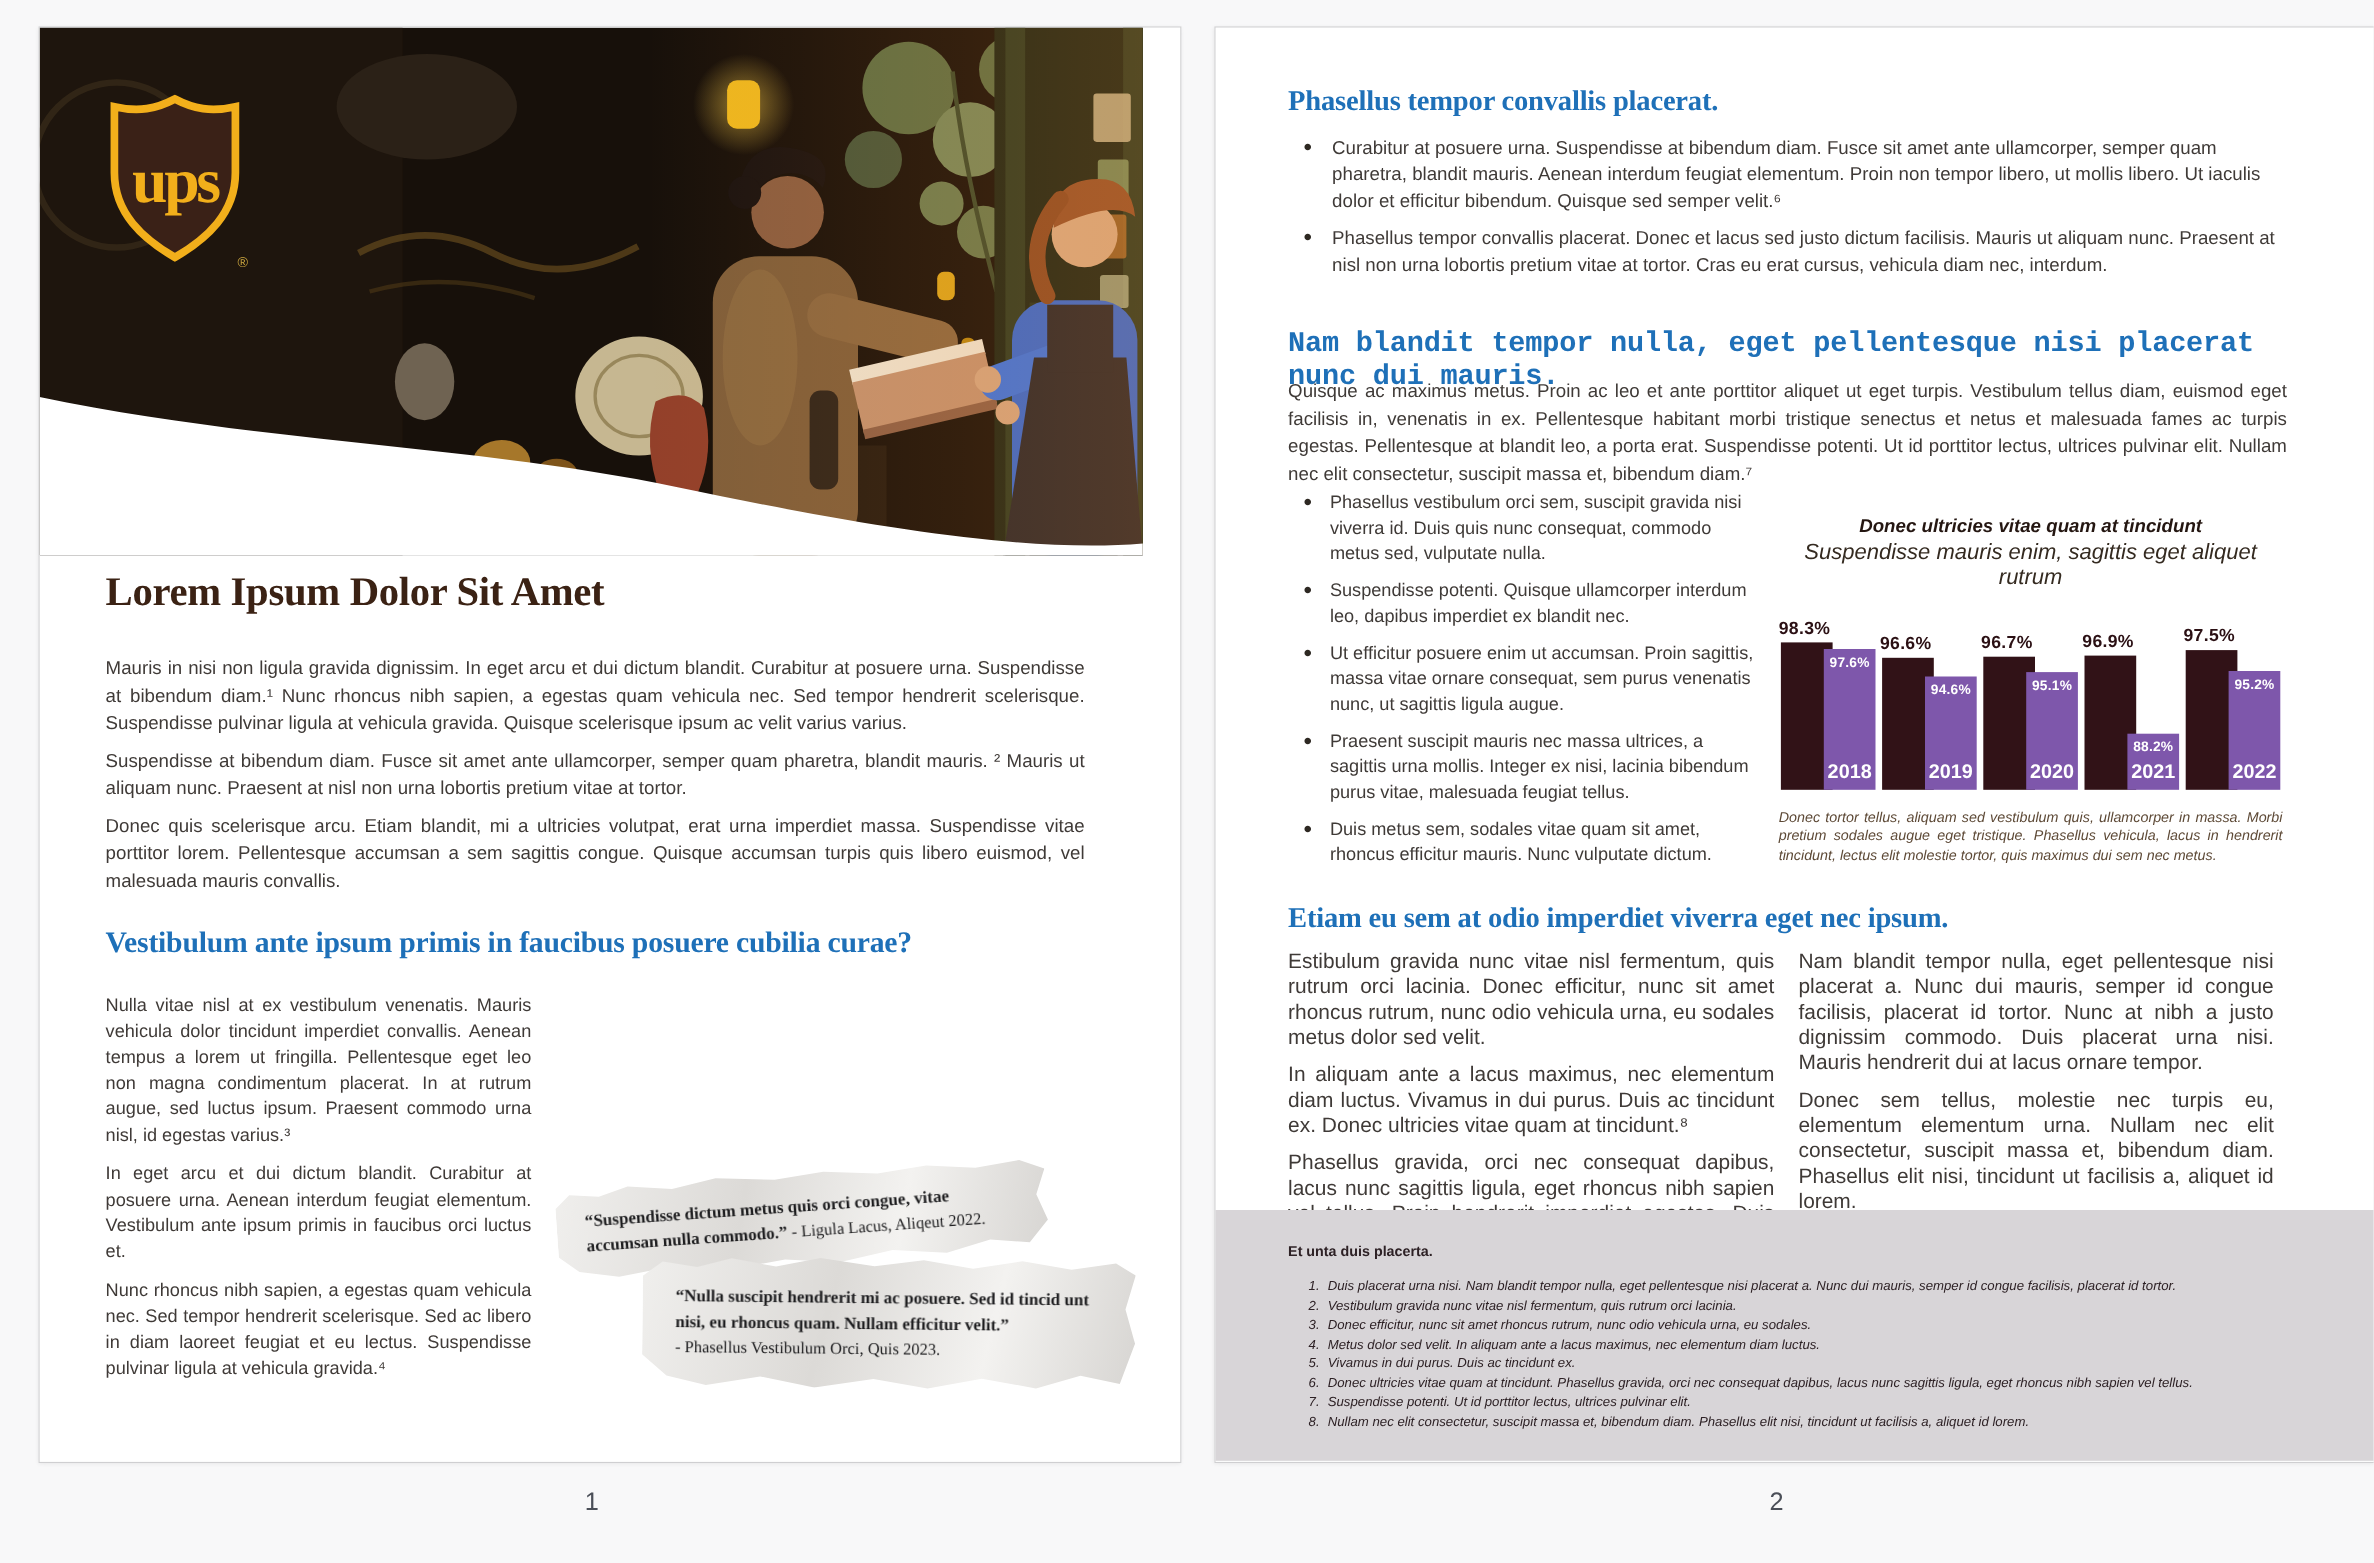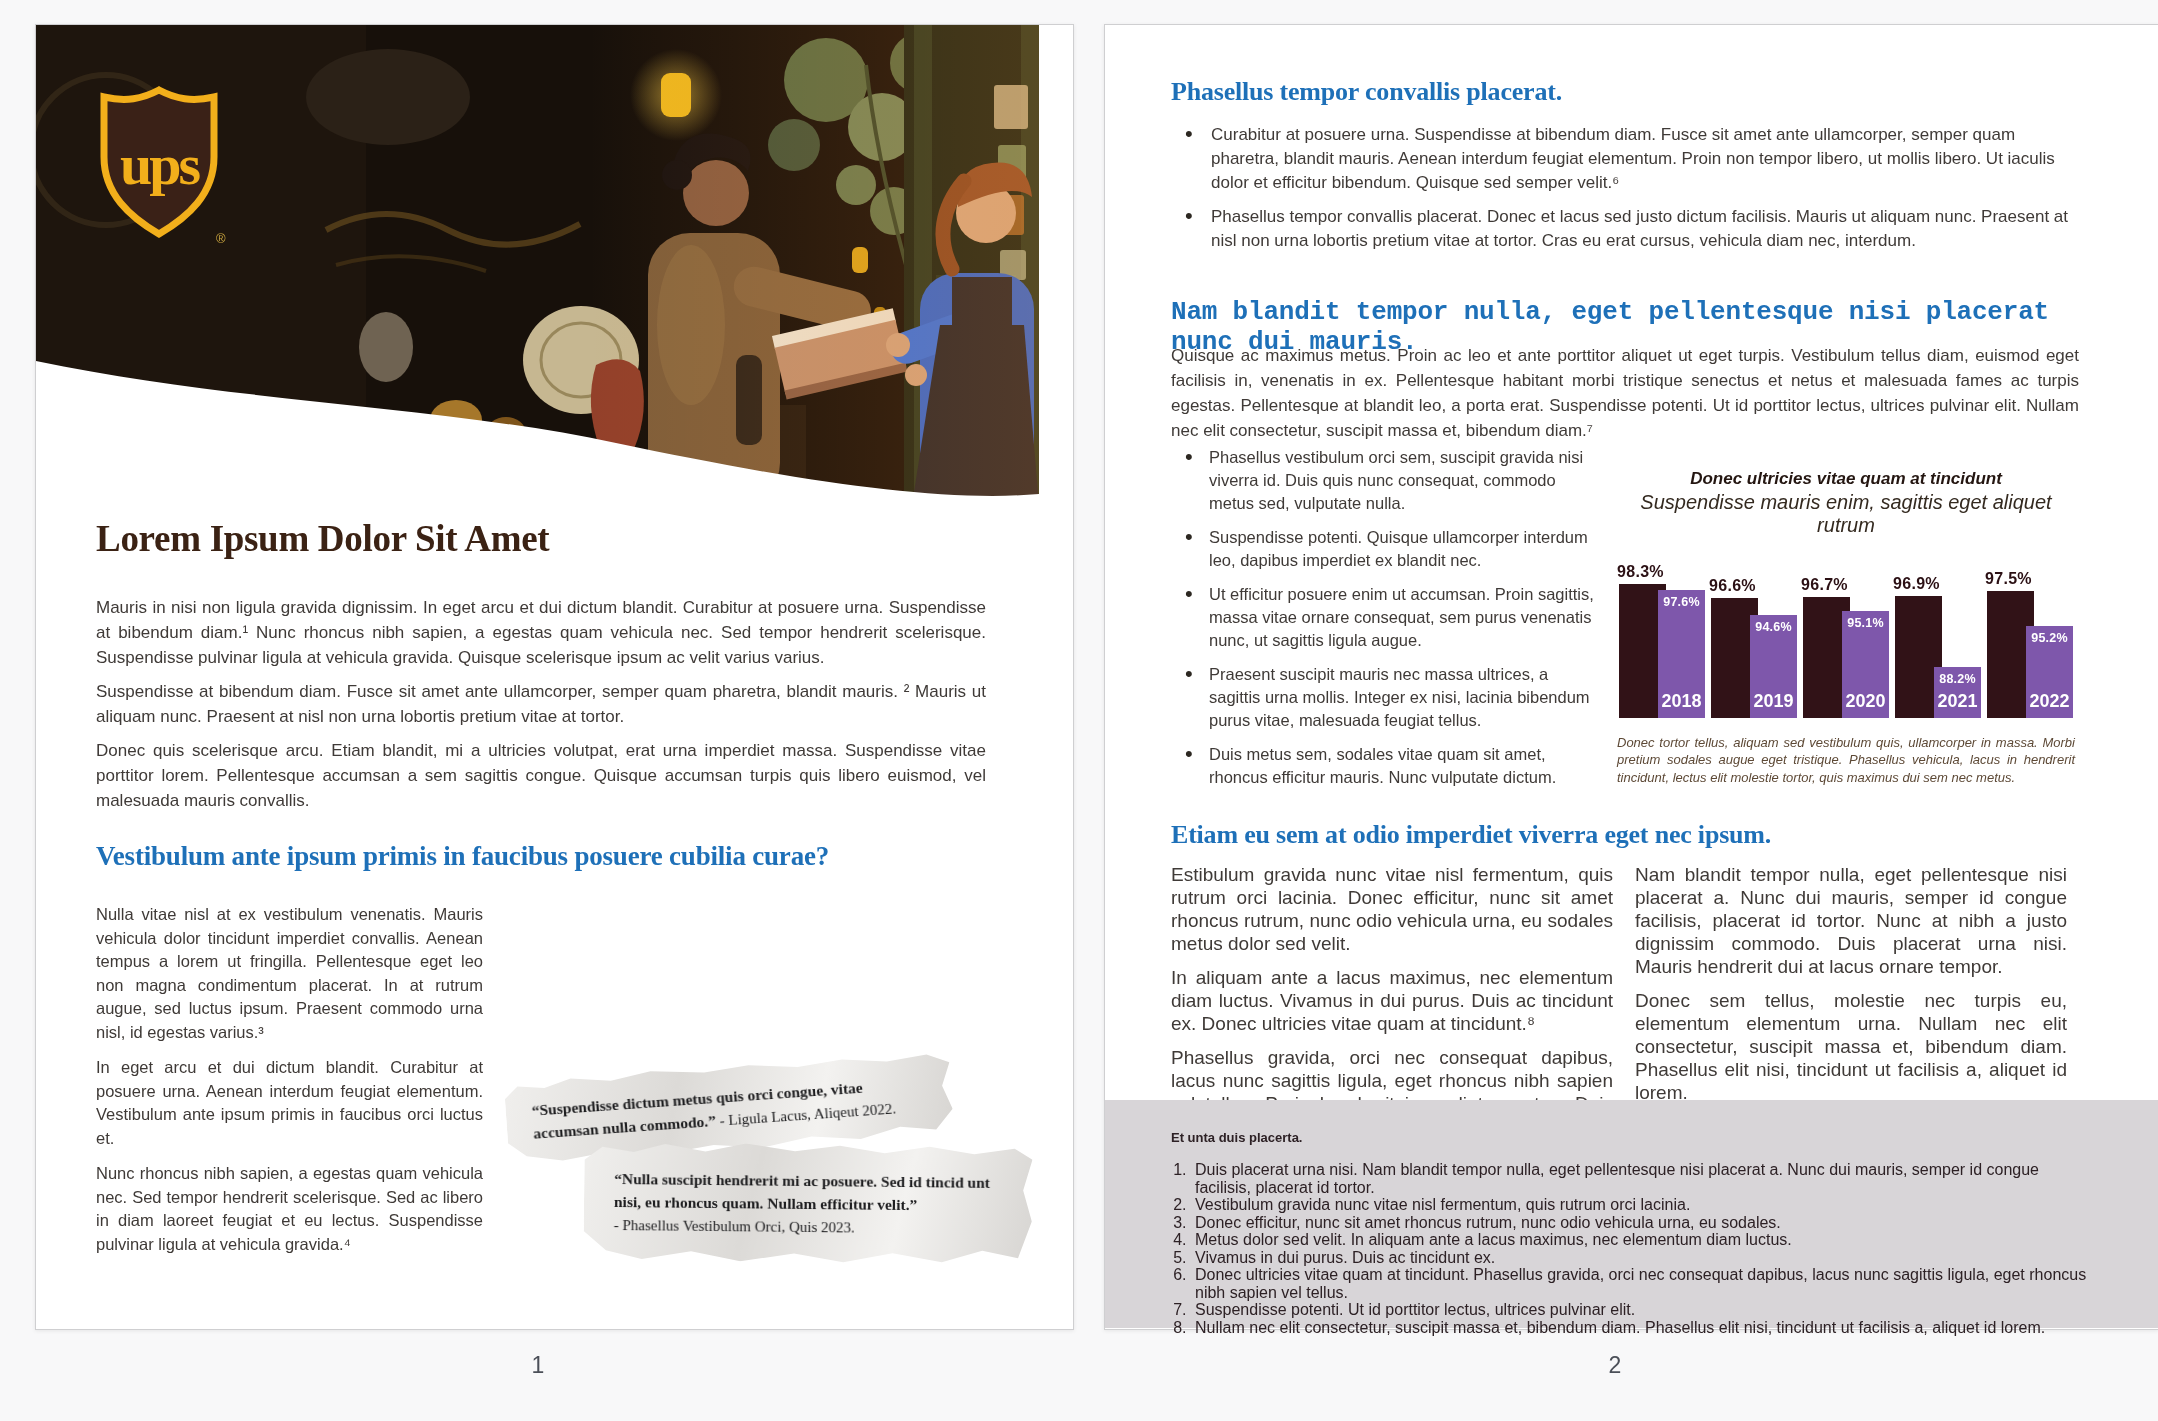--- a/index.html
+++ b/index.html
@@ -74,21 +74,21 @@
                  line-height:1.34;text-align:justify;}
 
   .h3pos{left:66px;top:795px;font-size:26px;width:910px;}
   .p2colL{position:absolute;left:66px;top:838px;width:442px;}
   .p2colR{position:absolute;left:530px;top:838px;width:432px;}
   .p2colL p,.p2colR p{font-size:19px;line-height:23px;margin:0 0 11px 0;}
 
   .footnotes{position:absolute;left:0;top:1075px;width:100%;height:228px;background:#d8d5d8;
              box-sizing:border-box;padding:30px 62px 0 66px;color:#2d2125;}
   .fn-head{font-weight:bold;font-size:13px;margin-bottom:16px;}
-  .fn-list{margin:0;padding-left:20px;font-size:16px;line-height:17.5px;}
+  .fn-list{margin:12px;padding-left:20px;font-size:12px;line-height:17.5px;font-style:italic;}
   .fn-list li{padding-left:4px;}
 </style>
 </head>
 <body>
 
 <div class="canvas">
 
   <div class="page page1">
 
     <div class="hero">
@@ -274,21 +274,21 @@
             </div>
             <div class="bar bar-purple" style="height: 51px; background: rgb(126, 87, 171);">
               <span class="lbl-purple">88.2%</span>
               <span class="lbl-year">2021</span>
             </div>
           </div>
           <div class="bar-group">
             <div class="bar bar-dark" style="height: 127px; background: rgb(49, 18, 23);">
               <span class="lbl-dark">97.5%</span>
             </div>
-            <div class="bar bar-purple" style="height: 92px; background: rgb(126, 87, 171); align-items: center;">
+            <div class="bar bar-purple" style="height: 108px; background: rgb(126, 87, 171); align-items: center;">
               <span class="lbl-purple">95.2%</span>
               <span class="lbl-year">2022</span>
             </div>
           </div>
         </div>
       <p class="chart-caption">Donec tortor tellus, aliquam sed vestibulum quis, ullamcorper in massa. Morbi pretium sodales augue eget tristique. Phasellus vehicula, lacus in hendrerit tincidunt, lectus elit molestie tortor, quis maximus dui sem nec metus.</p>
     </div>
 
     <h2 class="blue-h h3pos">Etiam eu sem at odio imperdiet viverra eget nec ipsum.</h2>
 

